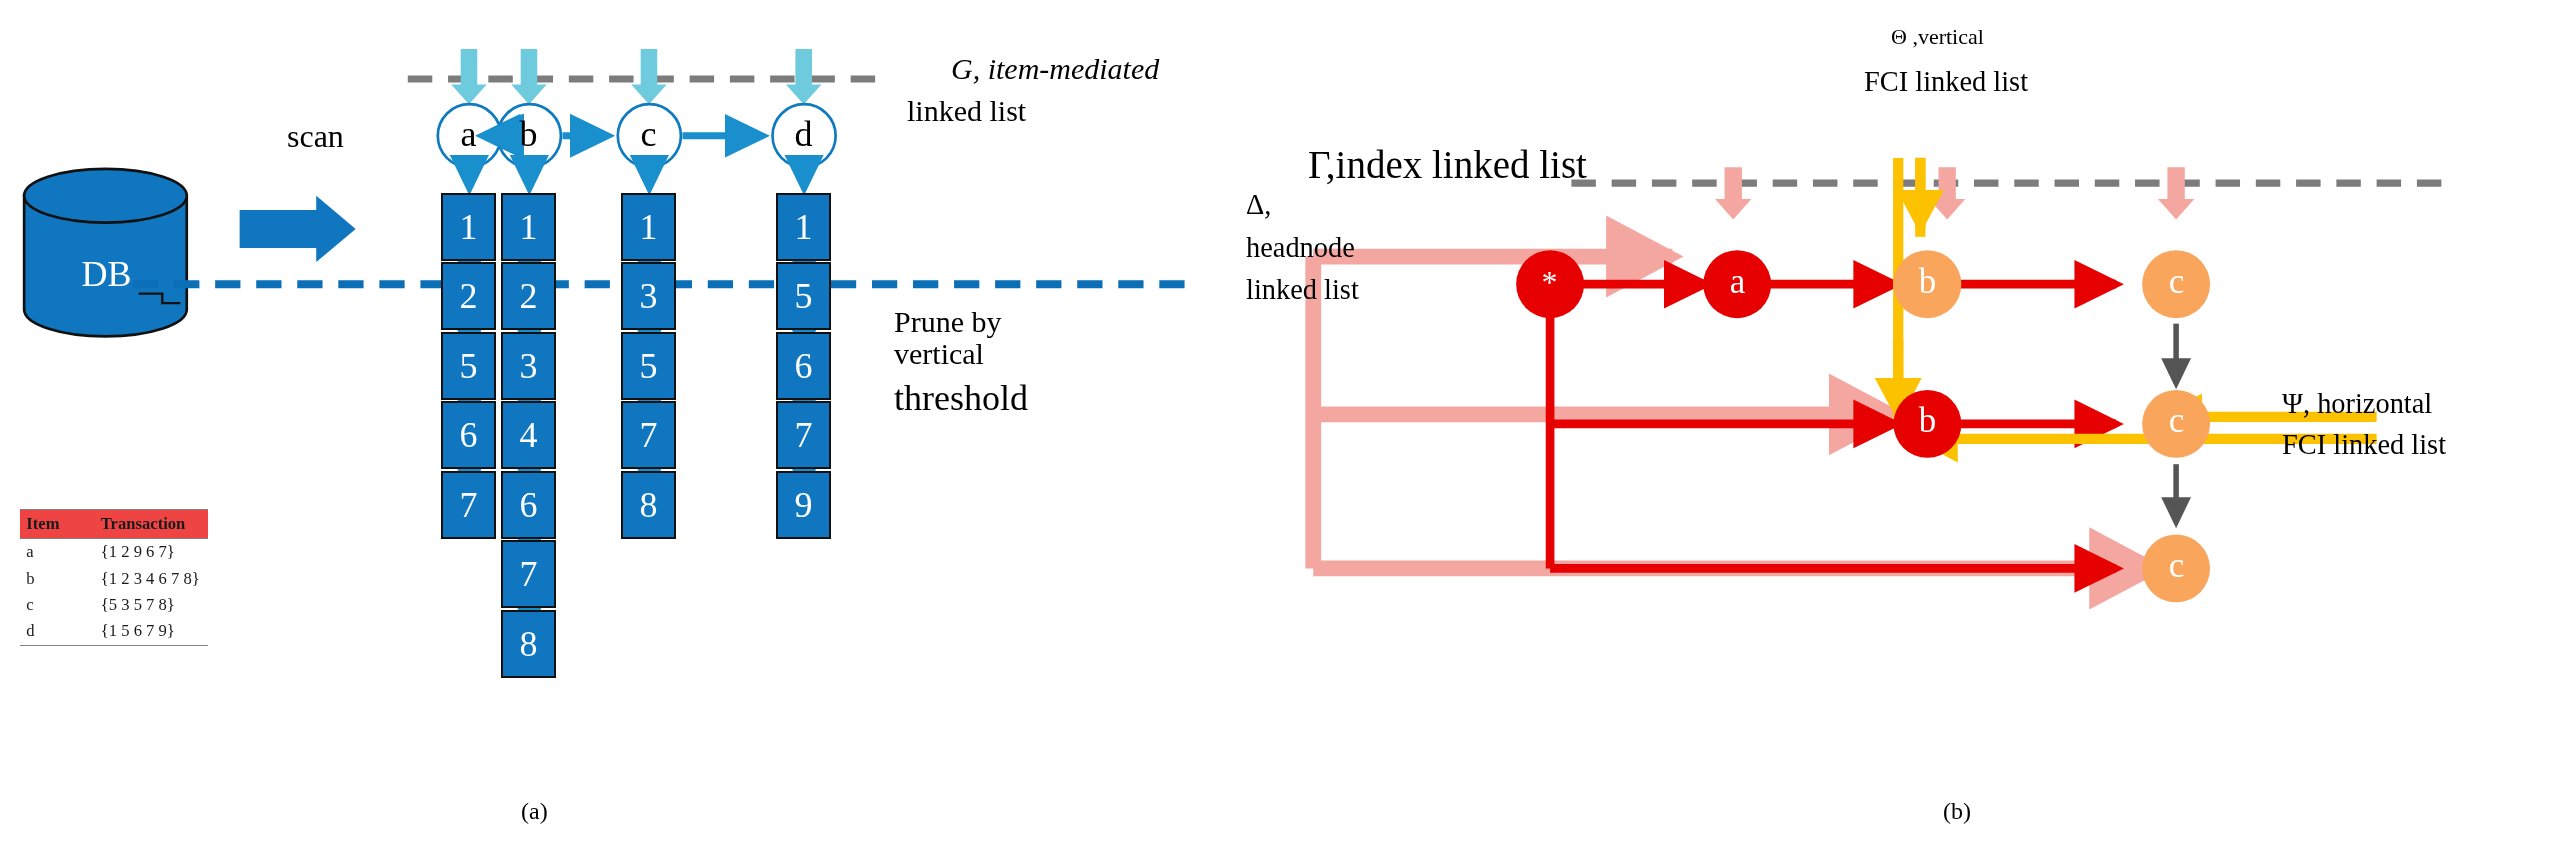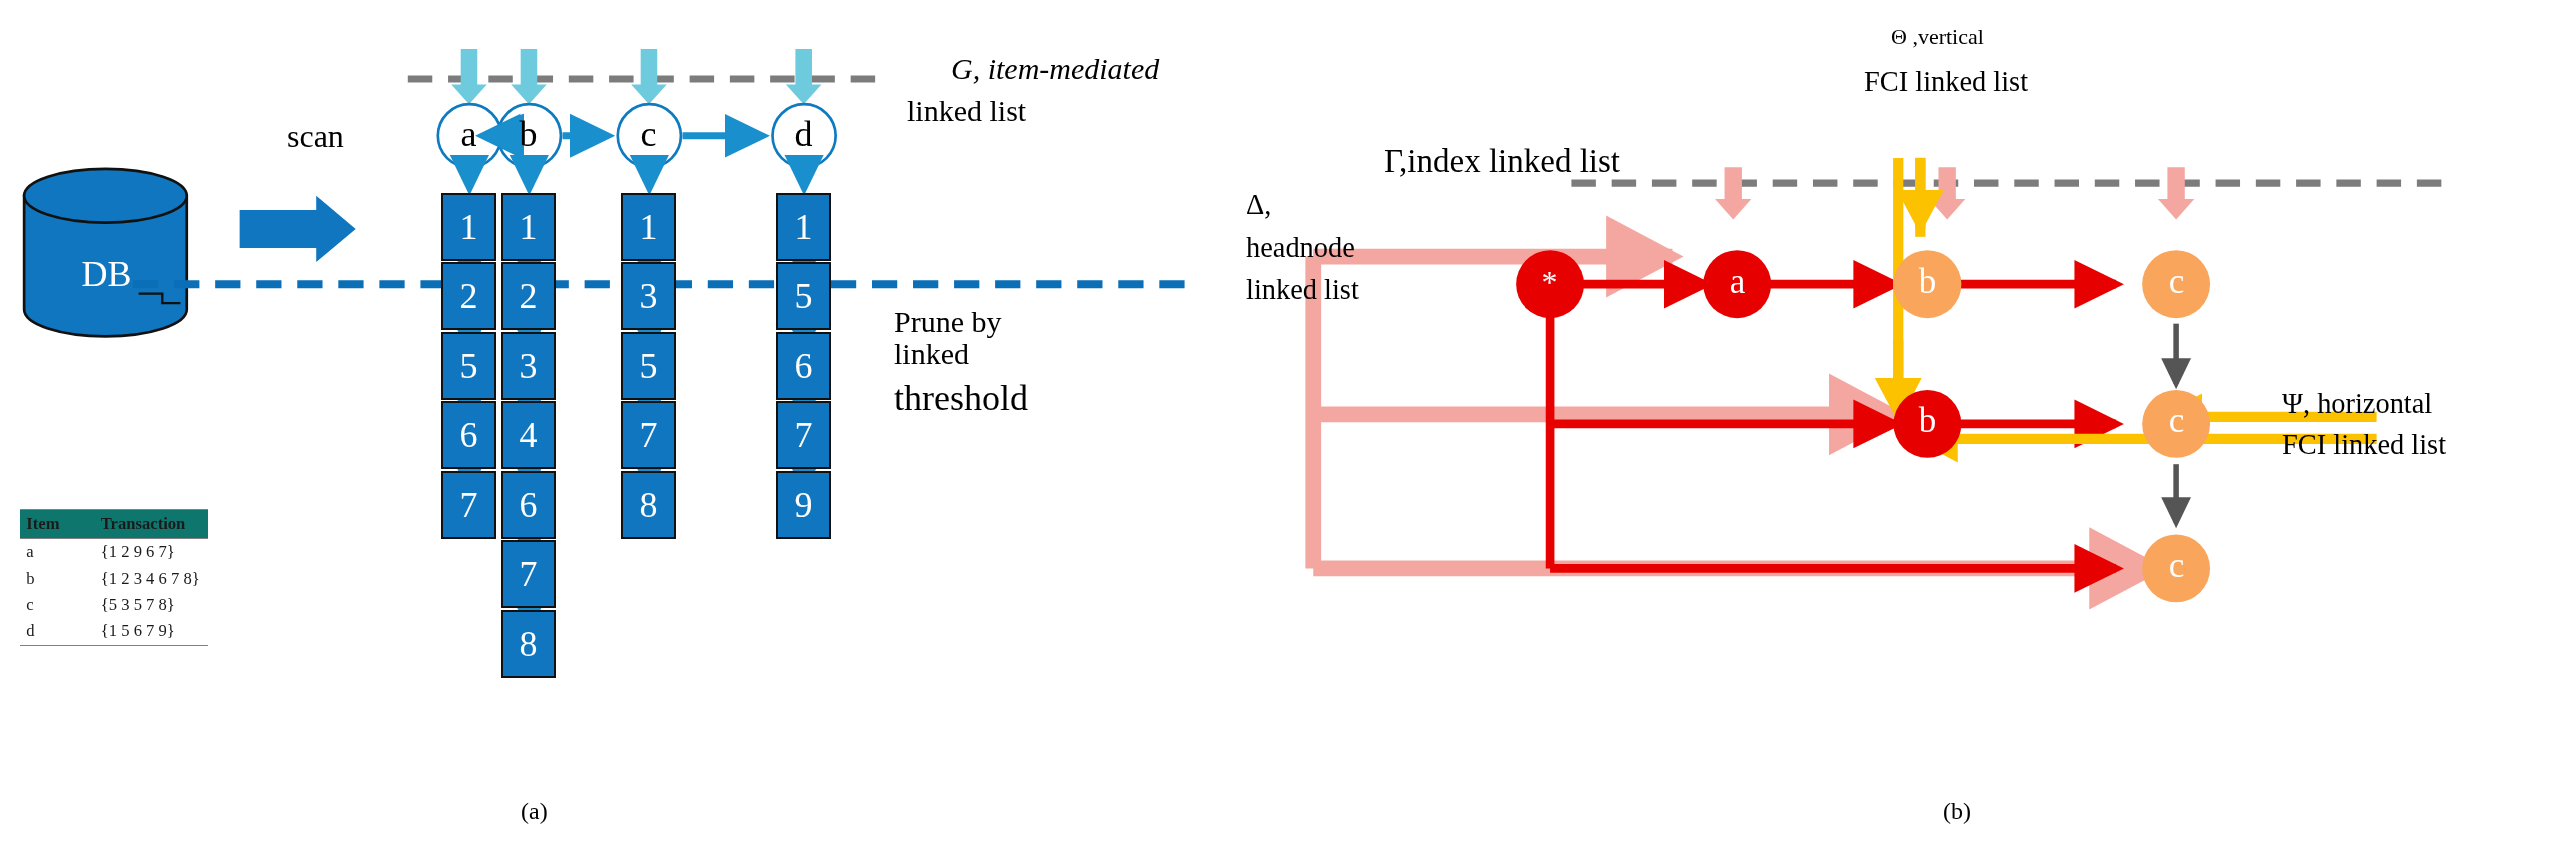--- a/index.html
+++ b/index.html
@@ -7,21 +7,21 @@
   .fig{position:absolute;left:0;top:0;width:2576px;height:851px;}
   svg{position:absolute;left:0;top:0;width:2576px;height:851px;}
 
   .lbl{position:absolute;color:#000;font-family:"Liberation Serif",serif;white-space:pre;line-height:1.18;}
   .lbl.italic{font-style:italic;}
 
   
   #tx-table{position:absolute;left:20px;top:509px;width:188px;
             font-family:"Liberation Serif",serif;font-size:16.6px;color:#1a1a1a;}
   #tx-table table{border-collapse:collapse;width:100%;}
-  #tx-table thead th{background:#0f766e;font-weight:bold;text-align:left;
+  #tx-table thead th{background:#ef4444;font-weight:bold;text-align:left;
       padding:4px 3.2px 4px 6.3px;border-top:1.6px solid #808080;border-bottom:1.6px solid #808080;font-size:16.6px;}
   #tx-table tbody td{padding:3.2px 3.2px 3.2px 6.3px;font-size:16.6px;}
   #tx-table tbody tr:last-child td{border-bottom:1.6px solid #808080;}
   #tx-table .col-item{width:65px;}
 
   .caption{position:absolute;font-size:24px;color:#000;font-family:"Liberation Serif",serif;}
 </style>
 </head>
 <body>
 
@@ -194,21 +194,21 @@
   </svg>
 
   <div class="lbl" style="left:63px;top:205px;width:87px;text-align:center;font-size:36px;color:#ffffff;margin-top:48px;">DB</div>
 
   <div class="lbl" style="left:287px;top:118px;font-size:32px;">scan</div>
 
   <div class="lbl italic" style="left:907px;top:51px;font-size:30px;margin-left:44px;">G, item-mediated</div>
   <div class="lbl" style="left:907px;top:93px;font-size:30px;">linked list</div>
 
   <div class="lbl" style="left:894px;top:294px;font-size:30px;margin-top:10px;">Prune by</div>
-  <div class="lbl" style="left:894px;top:336px;font-size:30px;">linked</div>
+  <div class="lbl" style="left:894px;top:336px;font-size:30px;">vertical</div>
   <div class="lbl" style="left:894px;top:377px;font-size:36px;">threshold</div>
 
   <div class="lbl" style="left:445px;top:113px;width:47px;text-align:center;font-size:36px;">a</div>
   <div class="lbl" style="left:505px;top:113px;width:47px;text-align:center;font-size:36px;">b</div>
   <div class="lbl" style="left:625px;top:113px;width:47px;text-align:center;font-size:36px;">c</div>
   <div class="lbl" style="left:780px;top:113px;width:47px;text-align:center;font-size:36px;">d</div>
 
   <div id="col-a">
       <div class="tid-box" style="position: absolute; width: 55px; height: 68px; left: 441px; top: 193px; background: rgb(15, 118, 191); border: 2.4px solid rgb(17, 17, 17); box-sizing: border-box; color: rgb(255, 255, 255); font-family: &quot;Liberation Serif&quot;, serif; font-size: 36px; display: flex; align-items: center; justify-content: center; line-height: 1;">1</div>
       <div class="tid-box" style="position: absolute; width: 55px; height: 68px; left: 441px; top: 262px; background: rgb(15, 118, 191); border: 2.4px solid rgb(17, 17, 17); box-sizing: border-box; color: rgb(255, 255, 255); font-family: &quot;Liberation Serif&quot;, serif; font-size: 36px; display: flex; align-items: center; justify-content: center; line-height: 1;">2</div>
@@ -264,21 +264,21 @@
           <tr>
             <td>d</td>
             <td>{1 5 6 7 9}</td>
           </tr>
         </tbody>
     </table>
   </div>
 
   <div class="caption" style="left:521px;top:798px;">(a)</div>
 
-  <div class="lbl" style="left:1384px;top:142px;font-size:33px;">Γ,index linked list</div>
+  <div class="lbl" style="left:1308px;top:142px;font-size:39px;">Γ,index linked list</div>
 
   <div class="lbl" style="left:1246px;top:188px;font-size:28.4px;">Δ,</div>
   <div class="lbl" style="left:1246px;top:231px;font-size:28.4px;">headnode</div>
   <div class="lbl" style="left:1246px;top:273px;font-size:28.4px;">linked list</div>
 
   <div class="lbl" style="left:1891px;top:24px;font-size:22px;">Θ ,vertical</div>
   <div class="lbl" style="left:1864px;top:65px;font-size:28.4px;">FCI linked list</div>
 
   <div class="lbl" style="left:2282px;top:387px;font-size:28.4px;">Ψ, horizontal</div>
   <div class="lbl" style="left:2282px;top:428px;font-size:28.4px;">FCI linked list</div>

